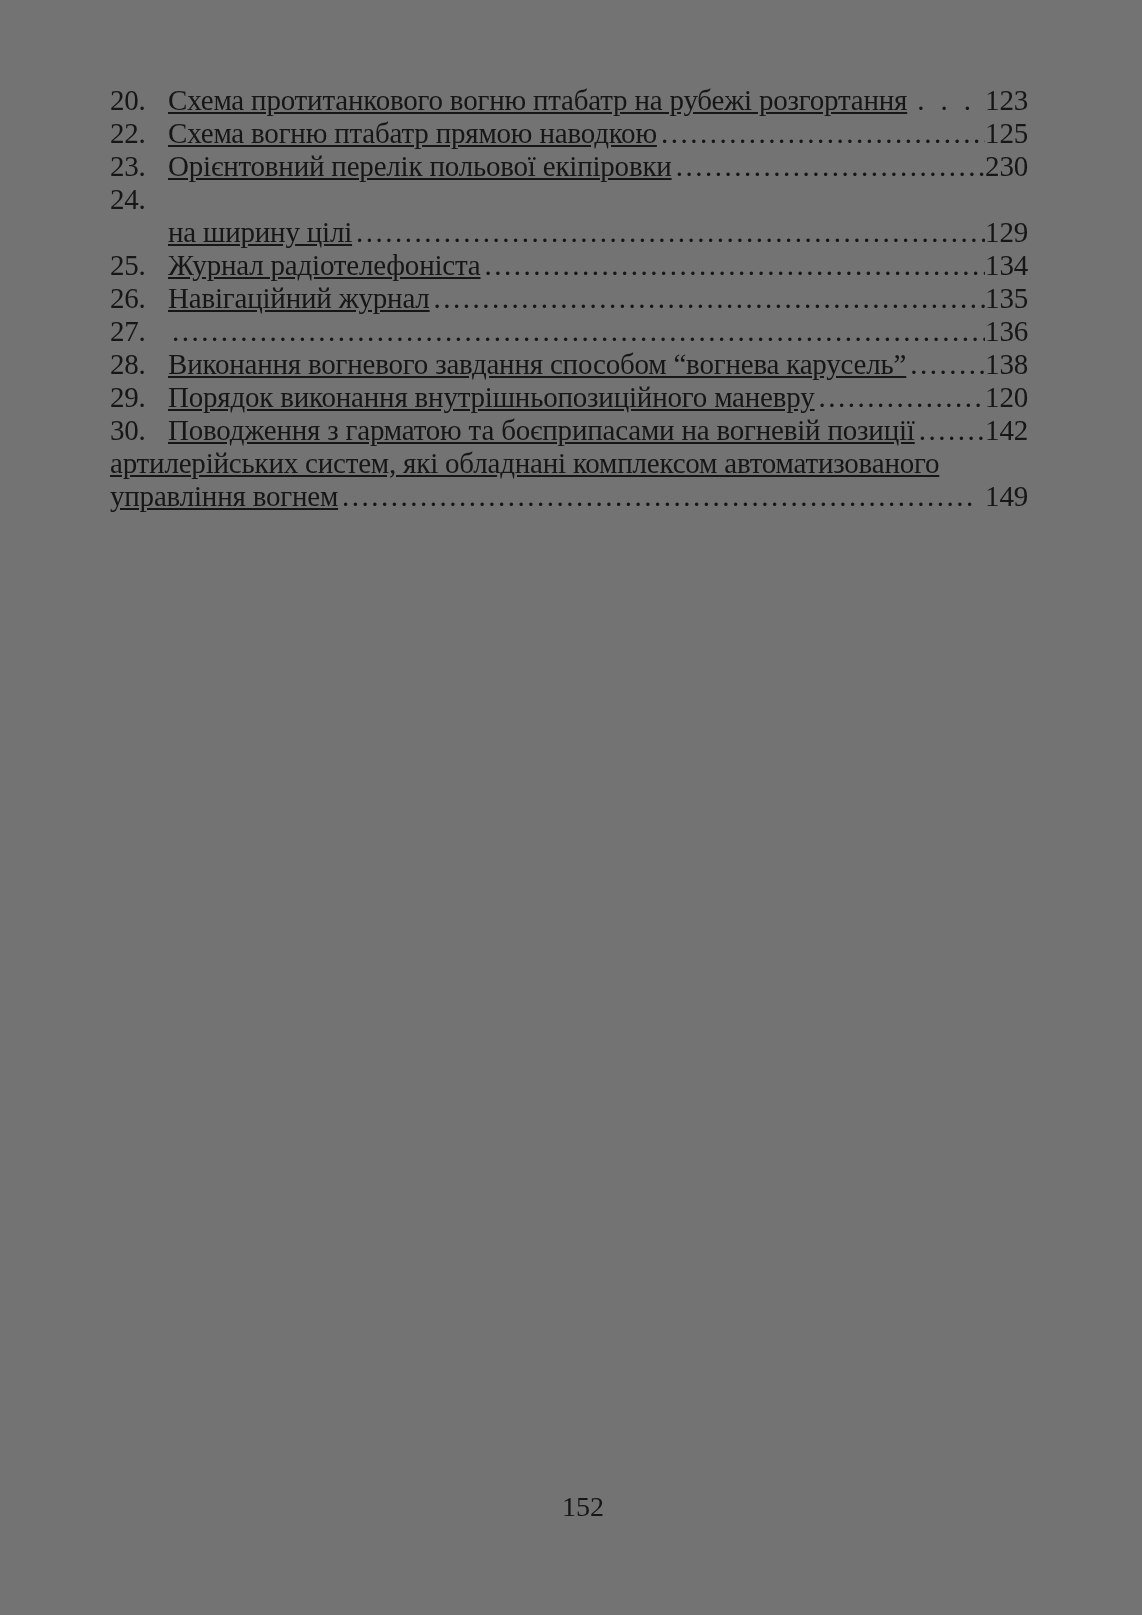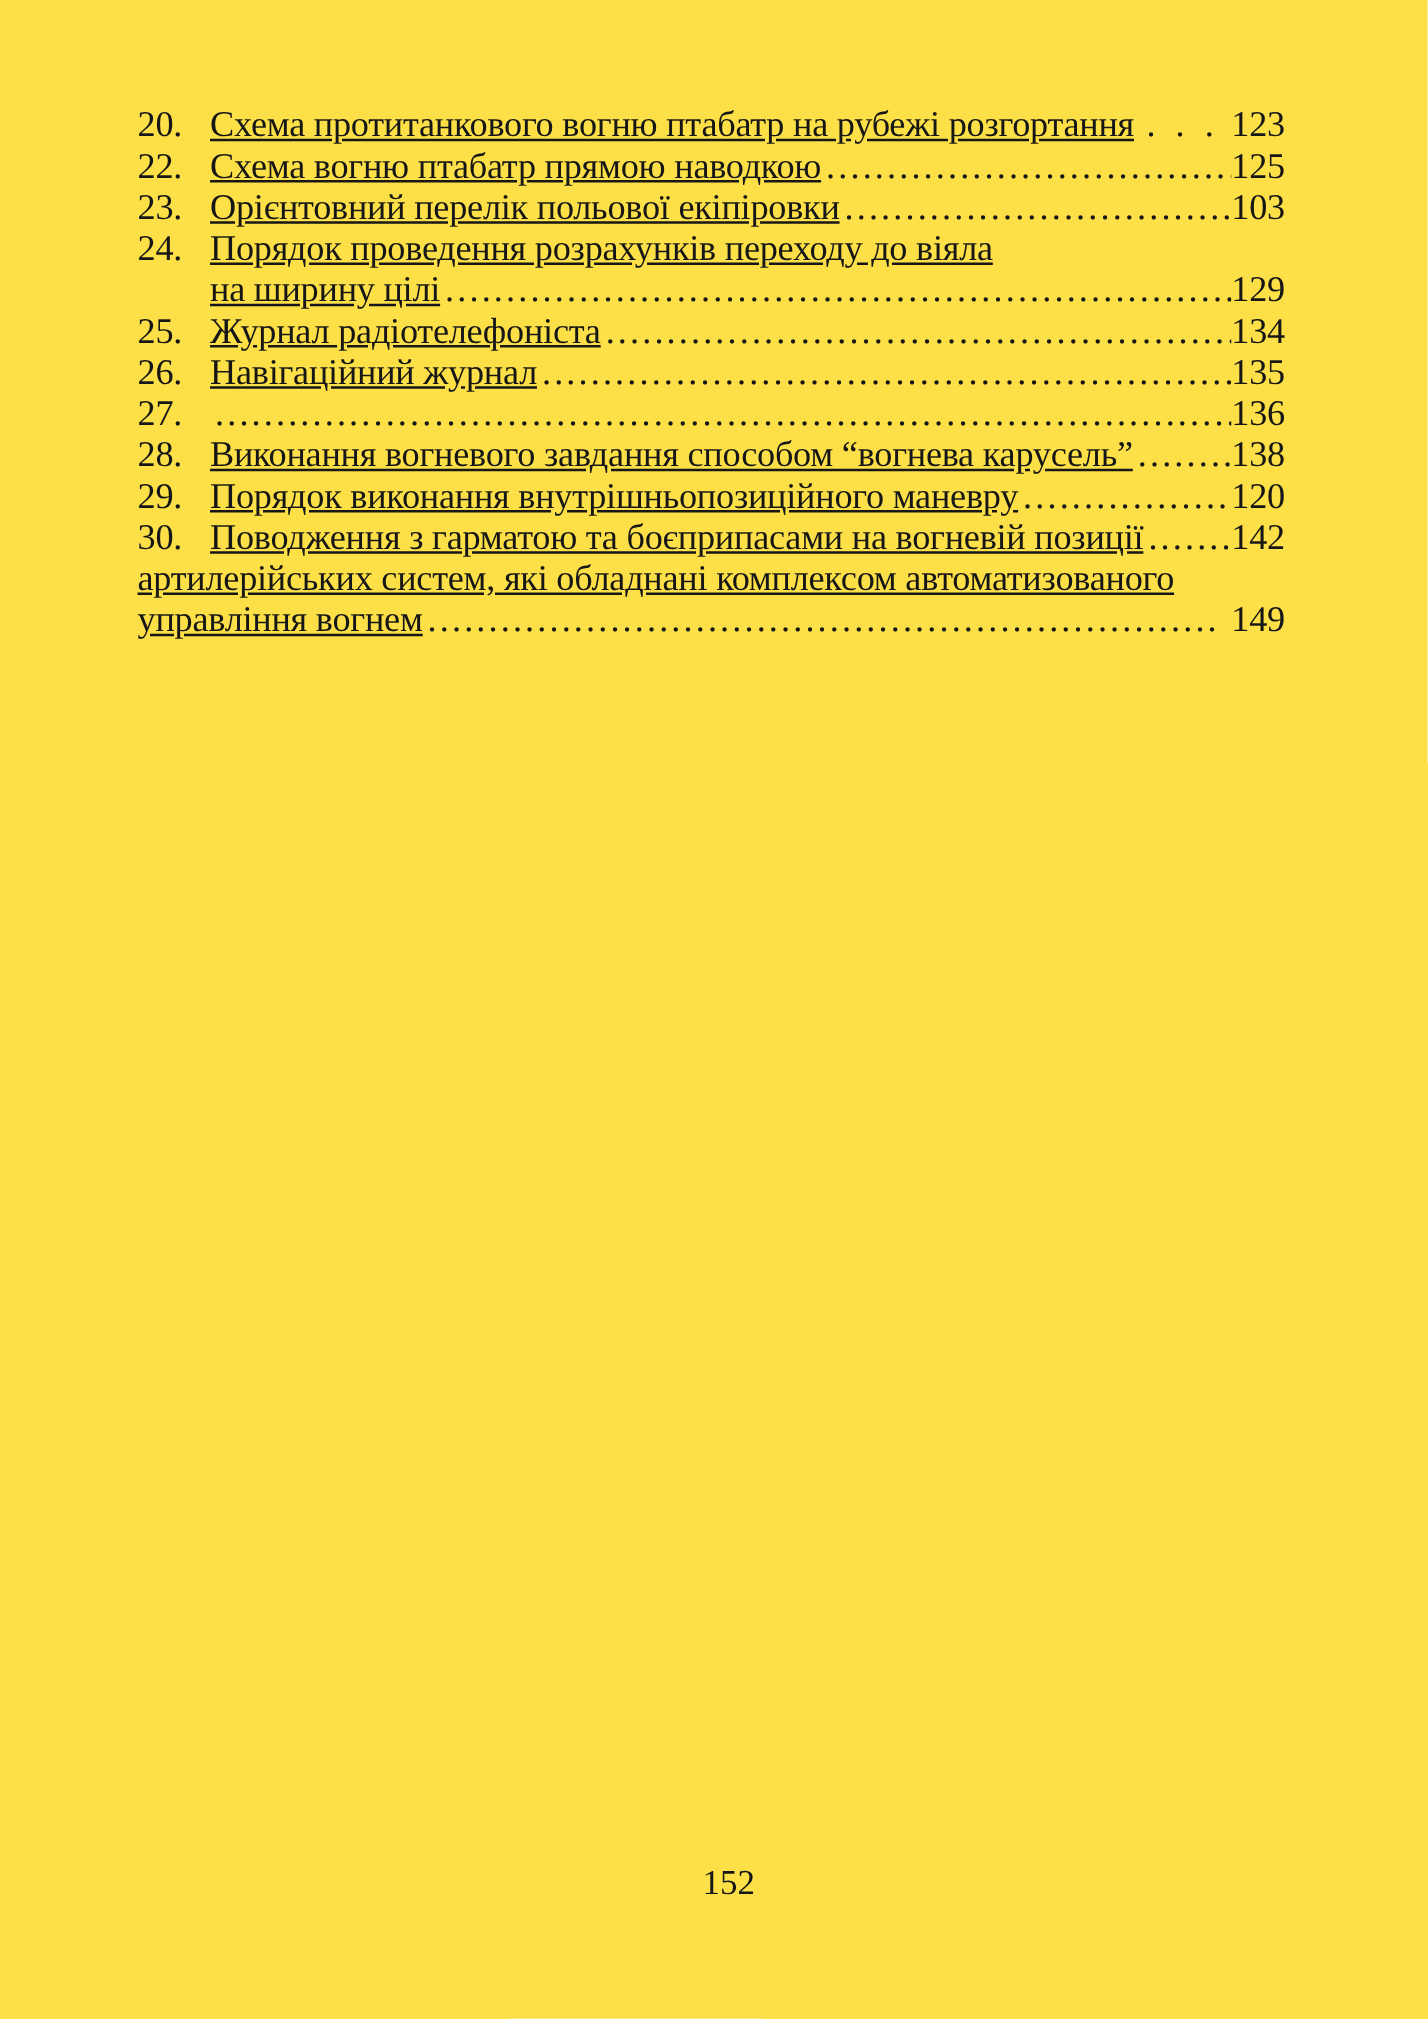--- a/index.html
+++ b/index.html
@@ -11,21 +11,21 @@
     height: 1615px;
     background: #ffffff;
     position: relative;
     font-family: "Liberation Serif", serif;
     color: #161616;
     overflow: hidden;
   }
   .page {
     position: absolute;
     inset: 0;
-    background: #fde047;
+    background: #737373;
   }
   .toc {
     position: absolute;
     left: 110px;
     top: 84px;
     width: 918px;
     font-size: 29px;
     line-height: 33px;
     letter-spacing: -0.2px;
   }
@@ -92,25 +92,24 @@
       <div class="toc-row">
     <span class="toc-num">22.</span>
     <span class="toc-text">Схема вогню птабатр прямою наводкою</span>
     <span class="toc-leader leader-dots"></span>
     <span class="toc-page">125</span>
   </div>
       <div class="toc-row">
     <span class="toc-num">23.</span>
     <span class="toc-text">Орієнтовний перелік польової екіпіровки</span>
     <span class="toc-leader leader-dots"></span>
-    <span class="toc-page">103</span>
+    <span class="toc-page">230</span>
   </div>
       <div class="toc-row">
     <span class="toc-num">24.</span>
-    <span class="toc-text">Порядок проведення розрахунків переходу до віяла</span>
     <span class="toc-leader leader-none"></span>
 
   </div>
       <div class="toc-row">
     <span class="toc-num"></span>
     <span class="toc-text">на ширину цілі</span>
     <span class="toc-leader leader-dots"></span>
     <span class="toc-page">129</span>
   </div>
       <div class="toc-row">

